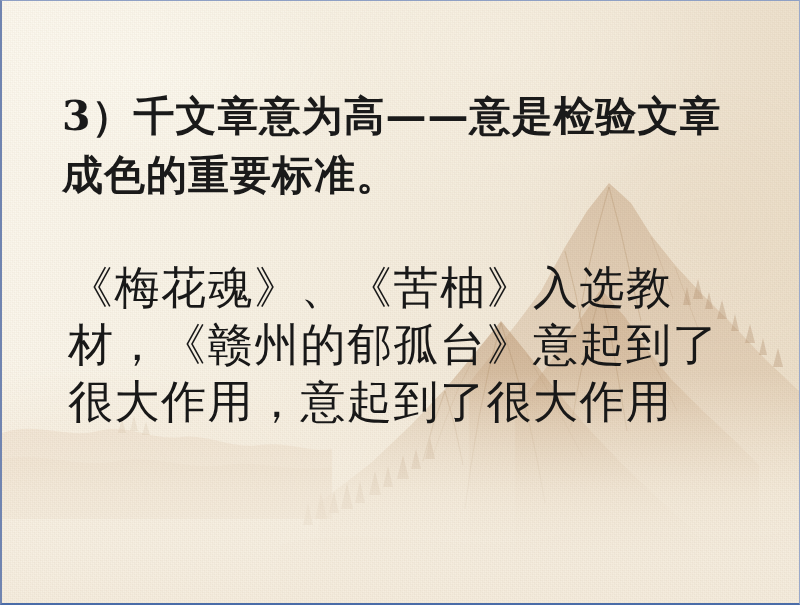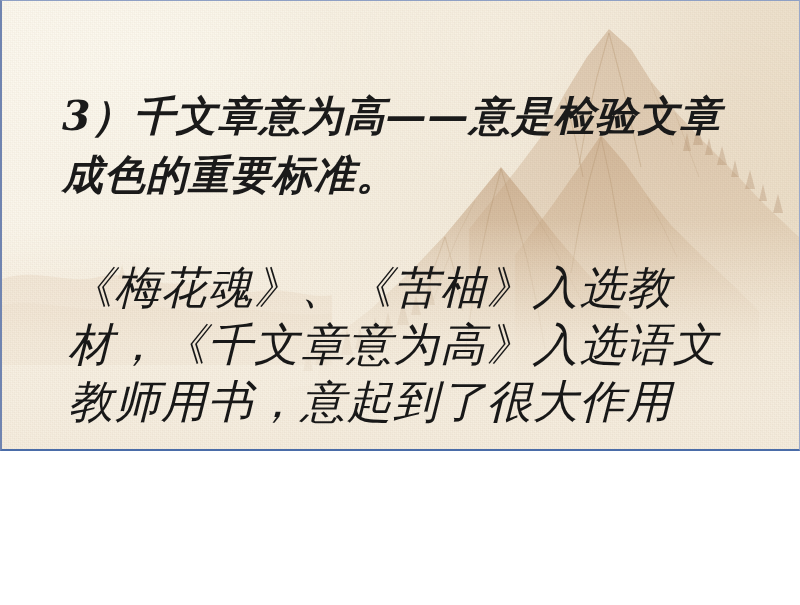--- a/index.html
+++ b/index.html
@@ -5,30 +5,29 @@
 <style>
   html, body {
     margin: 0;
     padding: 0;
     background: #ffffff;
   }
 
   .slide {
     position: relative;
     width: 800px;
-    height: 451px;
+    height: 605px;
     box-sizing: border-box;
     overflow: hidden;
     background-color: #737373;
     border-left: 2px solid #7084b0;
     border-bottom: 2px solid #4a6ca8;
     border-top: 1px solid #8fa0c4;
     border-right: 1px solid #9aa9c9;
     font-family: "DejaVu Serif", "Liberation Serif", serif;
-    font-style: italic;
   }
 
   
   .paper-base {
     position: absolute;
     inset: 0;
     background:
       linear-gradient(100deg,
         #fbf7ee 0%,
         #f8f3e7 28%,
@@ -234,16 +233,16 @@
       </g>
     </svg>
   </div>
 
   <div class="mist"></div>
   <div class="paper-grain"></div>
 
   <div class="text-layer">
     <div class="heading">3）千文章意为高——意是检验文章成色的重要标准。</div>
 
-    <div class="body-text">《梅花魂》、《苦柚》入选教材，《千文章意为高》入选语文教师用书，意起到了很大作用</div>
+    <div class="body-text">《梅花魂》、《苦柚》入选教材，《赣州的郁孤台》意起到了很大作用，意起到了很大作用</div>
   </div>
 
 </div>
 
 </body></html>

